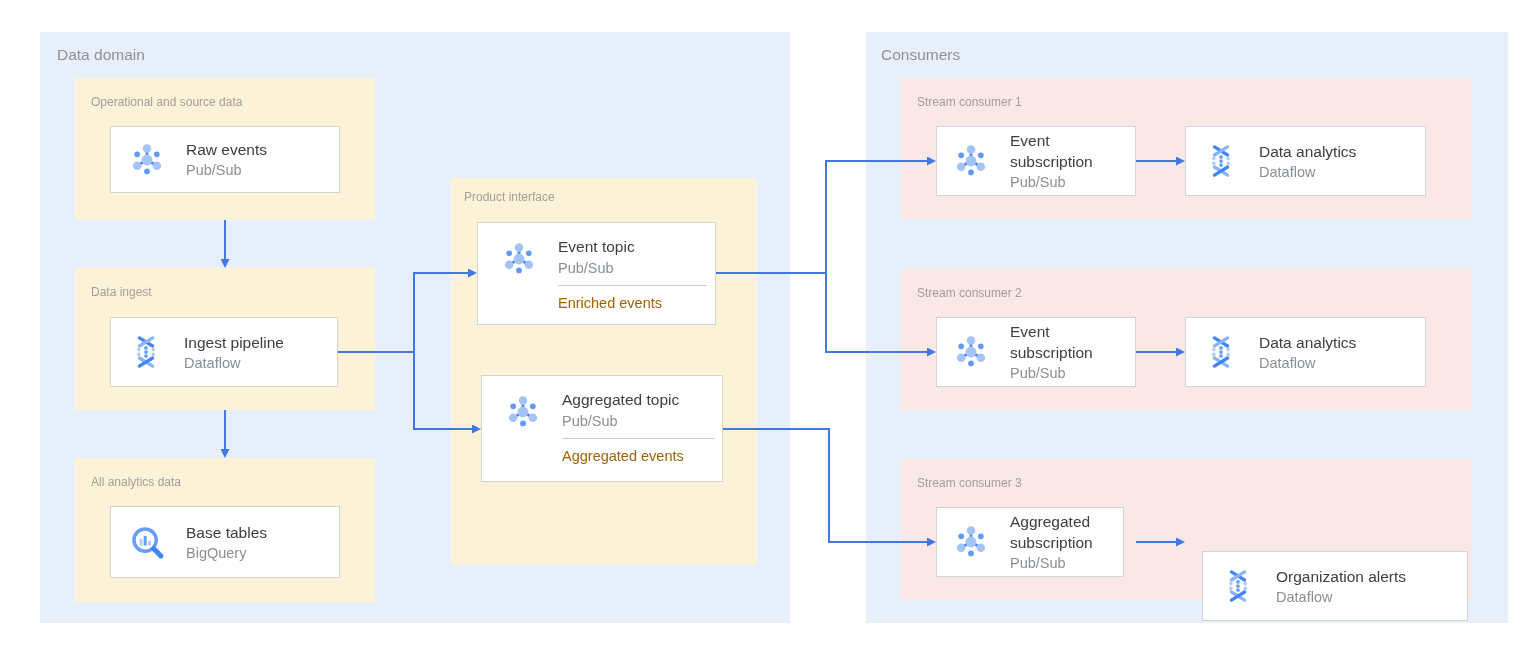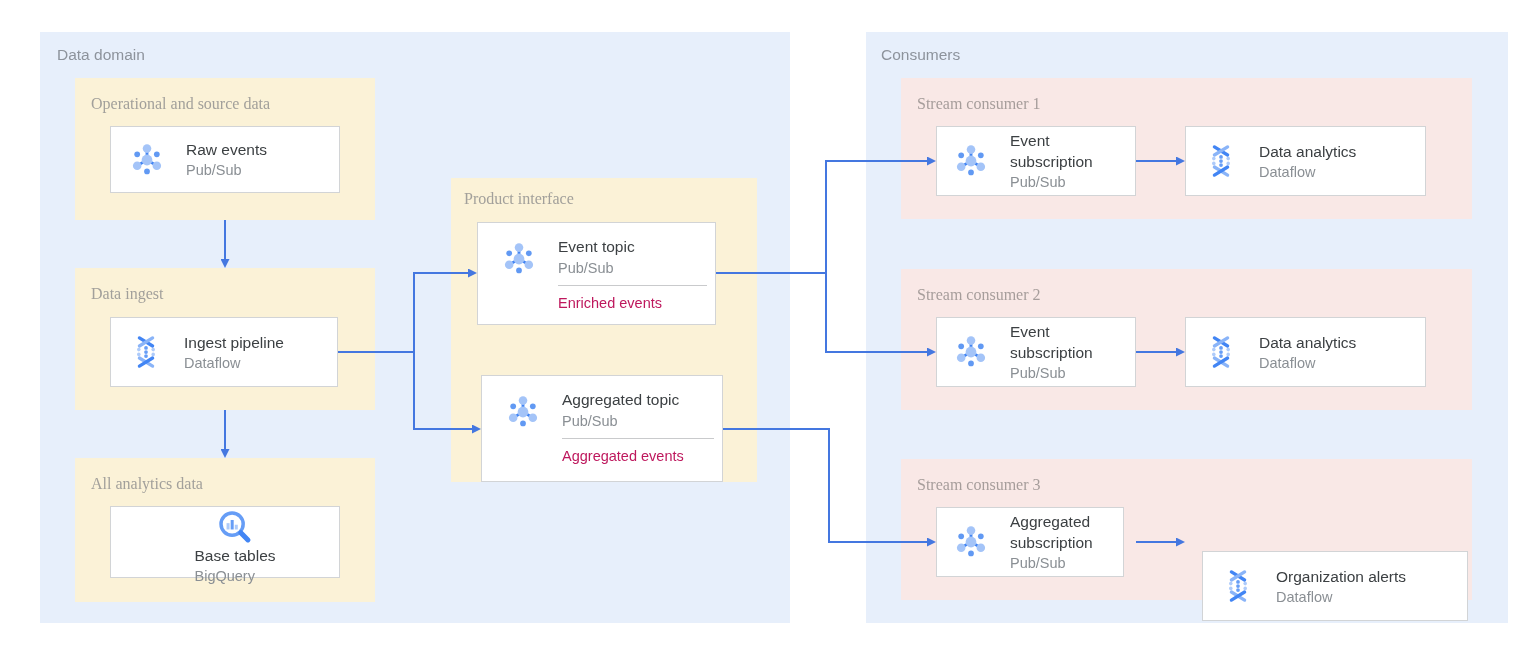--- a/index.html
+++ b/index.html
@@ -5,37 +5,37 @@
   html,body{margin:0;padding:0;background:#ffffff;}
   .canvas{
     position:relative;width:1534px;height:660px;background:#ffffff;
     font-family:"Liberation Sans", sans-serif;overflow:hidden;
   }
   .container{position:absolute;background:#e7effb;}
   .container-label{position:absolute;left:17px;top:14px;font-size:15.5px;color:#8d939c;}
   .section{position:absolute;}
   .section.yellow{background:#fbf2d7;}
   .section.pink{background:#f9e8e6;}
-  .section-label{position:absolute;left:16px;top:17px;font-size:16px;color:#a2a09b;font-family:Liberation Serif, serif;}
+  .section-label{position:absolute;left:16px;top:17px;font-size:12px;color:#a2a09b;}
   .section.pink .section-label{color:#a69d9b;}
   .card{
     position:absolute;background:#ffffff;border:1px solid #d2d4d6;
     box-sizing:border-box;display:flex;align-items:center;
   }
   .card .icon{flex:0 0 auto;margin-left:17px;display:flex;}
   .card .text{margin-left:20px;display:flex;flex-direction:column;justify-content:center;}
   .title{font-size:15.5px;line-height:21px;color:#3c4043;}
   .subtitle{font-size:14.5px;line-height:20px;color:#8a8f94;}
   
   .card.topic{display:block;}
   .card.topic .icon{position:absolute;left:22px;top:17px;margin:0;}
   .card.topic .title{position:absolute;left:80px;top:13px;}
   .card.topic .subtitle{position:absolute;left:80px;top:35px;}
   .card.topic .divider{position:absolute;left:80px;right:8px;top:62px;height:1px;background:#c9cacc;}
-  .card.topic .tag{position:absolute;left:80px;top:72px;font-size:14.5px;color:#be185d;}
+  .card.topic .tag{position:absolute;left:80px;top:72px;font-size:14.5px;color:#a16207;}
   
   .card.sub .icon{margin-left:15px;}
   .card.sub .text{margin-left:20px;width:118px;}
   svg.arrows{position:absolute;left:0;top:0;pointer-events:none;}
 </style>
 </head>
 <body>
 
 <div class="canvas">
 
@@ -92,38 +92,38 @@
         </span>
         <span class="text">
           <span class="title">Ingest pipeline</span>
           <span class="subtitle">Dataflow</span>
         </span>
       </div>
     </div>
 
     <div class="section yellow" style="left:35px;top:426px;width:300px;height:144px;">
       <div class="section-label">All analytics data</div>
-      <div class="card" style="left:35px;top:48px;width:230px;height:72px;flex-direction:column;">
+      <div class="card" style="left:35px;top:48px;width:230px;height:72px;">
         <span class="icon">
           <svg width="38" height="38" viewBox="0 0 24 24">
             <circle cx="10.8" cy="10.8" r="7.0" fill="none" stroke="#669df6" stroke-width="2.2"></circle>
             <line x1="16.3" y1="16.3" x2="20.8" y2="20.8" stroke="#4285f4" stroke-width="3.2" stroke-linecap="round"></line>
             <rect x="7.3" y="10.2" width="1.9" height="4.0" fill="#aecbfa"></rect>
             <rect x="9.9" y="8.2" width="1.9" height="6.0" fill="#669df6"></rect>
             <rect x="12.5" y="11.2" width="1.9" height="3.0" fill="#aecbfa"></rect>
           </svg>
         </span>
         <span class="text">
           <span class="title">Base tables</span>
           <span class="subtitle">BigQuery</span>
         </span>
       </div>
     </div>
 
-    <div class="section yellow" style="left:411px;top:146px;width:306px;height:304px;">
+    <div class="section yellow" style="left:411px;top:146px;width:306px;height:387px;">
       <div class="section-label" style="left:13px;top:12px;">Product interface</div>
 
       <div class="card topic" style="left:26px;top:44px;width:239px;height:103px;">
         <span class="icon">
           <svg width="38" height="38" viewBox="0 0 24 24">
             <g stroke="#4285f4" stroke-width="1.8">
               <line x1="12" y1="12" x2="12" y2="5.2"></line>
                 <line x1="12" y1="12" x2="6.1" y2="15.4"></line>
                 <line x1="12" y1="12" x2="17.9" y2="15.4"></line>
             </g>

